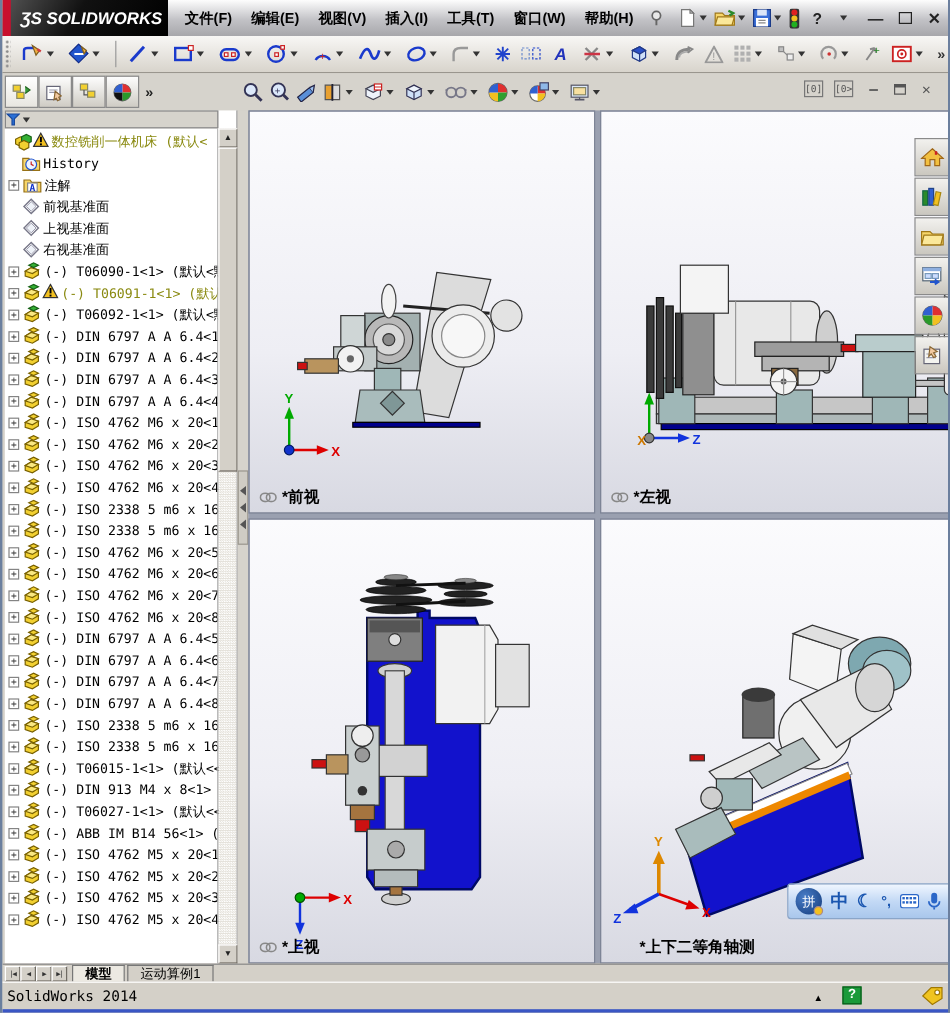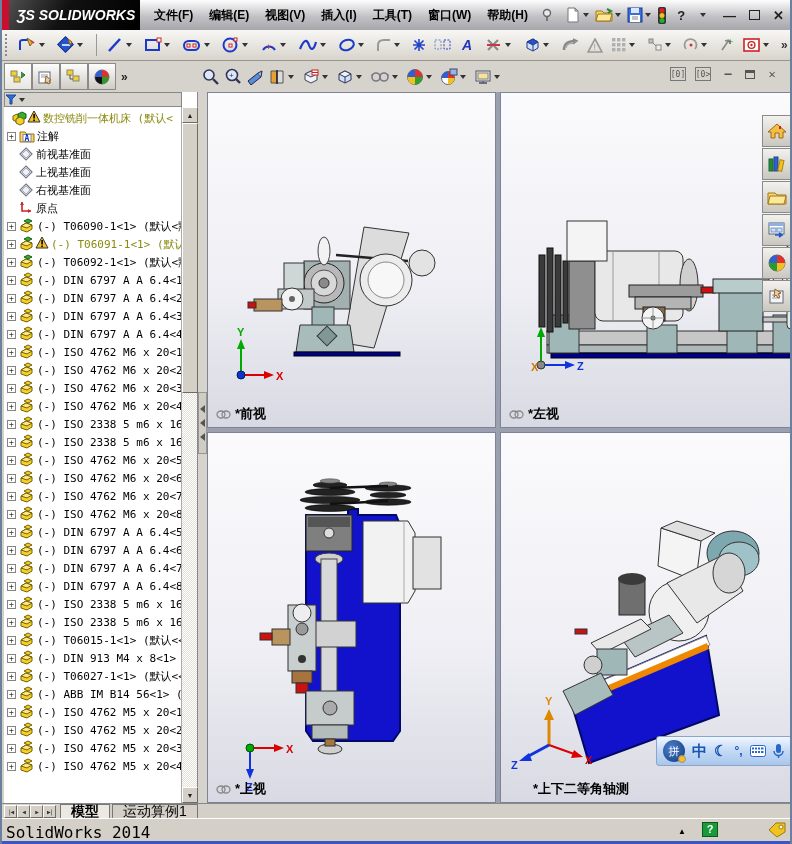--- a/index.html
+++ b/index.html
@@ -63,24 +63,24 @@
 .tpbtn { width:29px; height:32px; background:linear-gradient(to bottom,#f2f1ee,#cac7bf); border:1px solid #8a8a8a; display:flex; align-items:center; justify-content:center; }
 .imebar { position:absolute; left:155px; top:303px; width:136px; height:30px;
   background:linear-gradient(to bottom,#f0f6ff,#c3d9f5 50%,#a9c7ec); border:1px solid #8aa5c8; border-radius:3px;
   display:flex; align-items:center; gap:7px; padding:0 6px; }
 .ime-sphere { width:22px; height:22px; border-radius:50%; background:radial-gradient(circle at 35% 35%,#4a7ec8,#123a7a); color:#fff; font-size:11px; display:flex; align-items:center; justify-content:center; position:relative; }
 .ime-dot { position:absolute; right:-1px; bottom:-1px; width:8px; height:8px; border-radius:50%; background:#f2c020; border:1px solid #a88; }
 .ime-item { color:#1a56b0; font-size:15px; font-weight:bold; }
 .tabstrip { position:absolute; left:0; top:803px; width:792px; height:15px; background:#d4d0c8; border-top:1px solid #888; display:flex; align-items:flex-end; }
 .navbtns { display:flex; margin:0 2px 0 2px; }
 .navb { width:13px; height:13px; background:#d4d0c8; border:1px solid; border-color:#fff #6f6b63 #6f6b63 #fff; font-size:6px; display:flex; align-items:center; justify-content:center; color:#333; font-family:"DejaVu Sans Mono",monospace; letter-spacing:-1px; }
-.dtab { height:14px; padding:0 10px; font-size:14px; display:flex; align-items:center; border:1px solid #777; border-bottom:none; background:#d4d0c8; margin-left:2px; white-space:nowrap; }
+.dtab { height:14px; padding:0 10px; font-size:11px; display:flex; align-items:center; border:1px solid #777; border-bottom:none; background:#d4d0c8; margin-left:2px; white-space:nowrap; }
 .dtab.active { background:#ece9e2; font-weight:bold; }
 .statusbar { position:absolute; left:0; top:818px; width:792px; height:23px; background:#d4d0c8; border-top:1px solid #fff; font-size:12px; }
-.sbtext { position:absolute; left:4px; top:4px; font-family:"DejaVu Sans Mono",monospace; font-size:16px; color:#000; }
+.sbtext { position:absolute; left:4px; top:4px; font-family:"DejaVu Sans Mono",monospace; font-size:12px; color:#000; }
 .sbcell { position:absolute; top:2px; height:18px; display:flex; align-items:center; padding:0 6px; border:1px solid; border-color:#9a968e #fff #fff #9a968e; white-space:nowrap;margin-top:44px; }
 .bottomedge { position:absolute; left:0; top:841px; width:792px; height:3px; background:#3a56c4; }
 svg { display:block; }
 </style>
 </head>
 <body>
 
 <div class="titlebar">
   <div class="logo-area">
     <div class="logo-red"></div>
@@ -457,20 +457,31 @@
         <span class="ticon" style="width:14px;margin-left:-2px">
           <svg width="14" height="13">
             <polygon points="7,1 13,12 1,12" fill="#f2c020" stroke="#333"></polygon>
             <rect x="6.3" y="4" width="1.6" height="4.5" fill="#000"></rect>
             <rect x="6.3" y="9.5" width="1.6" height="1.6" fill="#000"></rect>
           </svg>
         </span>
         <span class="tlabel olive">数控铣削一体机床  (默认&lt;</span>
       </div>
       <div class="trow">
+        <span class="texp-space"></span>
+        <span class="ticon">
+          <svg width="16" height="16">
+            <path d="M1 4 h5 l1.5 2 H15 v8 H1 z" fill="#f7d66a" stroke="#977116"></path>
+            <circle cx="8" cy="9" r="4.5" fill="#eef4ff" stroke="#2255cc"></circle>
+            <path d="M8 6.5 v2.5 l2 1" stroke="#c22" fill="none"></path>
+          </svg>
+        </span>
+        <span class="tlabel">History</span>
+      </div>
+      <div class="trow">
         <span class="texp">+</span>
         <span class="ticon">
           <svg width="16" height="16">
             <path d="M1 4 h5 l1.5 2 H15 v8 H1 z" fill="#f7d66a" stroke="#977116"></path>
             <rect x="4" y="6.5" width="8" height="7" fill="#fff" stroke="#888"></rect>
             <text x="5.5" y="13" font-size="8" font-weight="bold" fill="#1133cc">A</text>
           </svg>
         </span>
         <span class="tlabel">注解</span>
       </div>
@@ -496,31 +507,20 @@
       </div>
       <div class="trow">
         <span class="texp-space"></span>
         <span class="ticon">
           <svg width="16" height="16">
             <polygon points="8,2 14,8 8,14 2,8" fill="none" stroke="#778" stroke-width="1.2"></polygon>
             <polygon points="8,4 12,8 8,12 4,8" fill="#eef2f8" stroke="#99a" stroke-width="0.8"></polygon>
           </svg>
         </span>
         <span class="tlabel">右视基准面</span>
-      </div>
-      <div class="trow">
-        <span class="texp-space"></span>
-        <span class="ticon">
-          <svg width="16" height="16">
-            <path d="M4 2 v9 h9" fill="none" stroke="#c22" stroke-width="1.6"></path>
-            <path d="M4 2 l-2 3 h4 z" fill="#c22"></path>
-            <path d="M13 11 l-3 -2 v4 z" fill="#c22"></path>
-          </svg>
-        </span>
-        <span class="tlabel">原点</span>
       </div>
       <div class="trow">
         <span class="texp">+</span>
         <span class="ticon">
           <svg width="16" height="16">
             <polygon points="2,8 7,5 13,7 13,11 8,14 2,12" fill="#f2d030" stroke="#786000"></polygon>
             <polygon points="2,8 7,5 13,7 8,10" fill="#fae882" stroke="#786000"></polygon>
             <polygon points="5,3 9,1 13,3 9,5" fill="#35b035" stroke="#156015"></polygon>
           </svg>
         </span>

